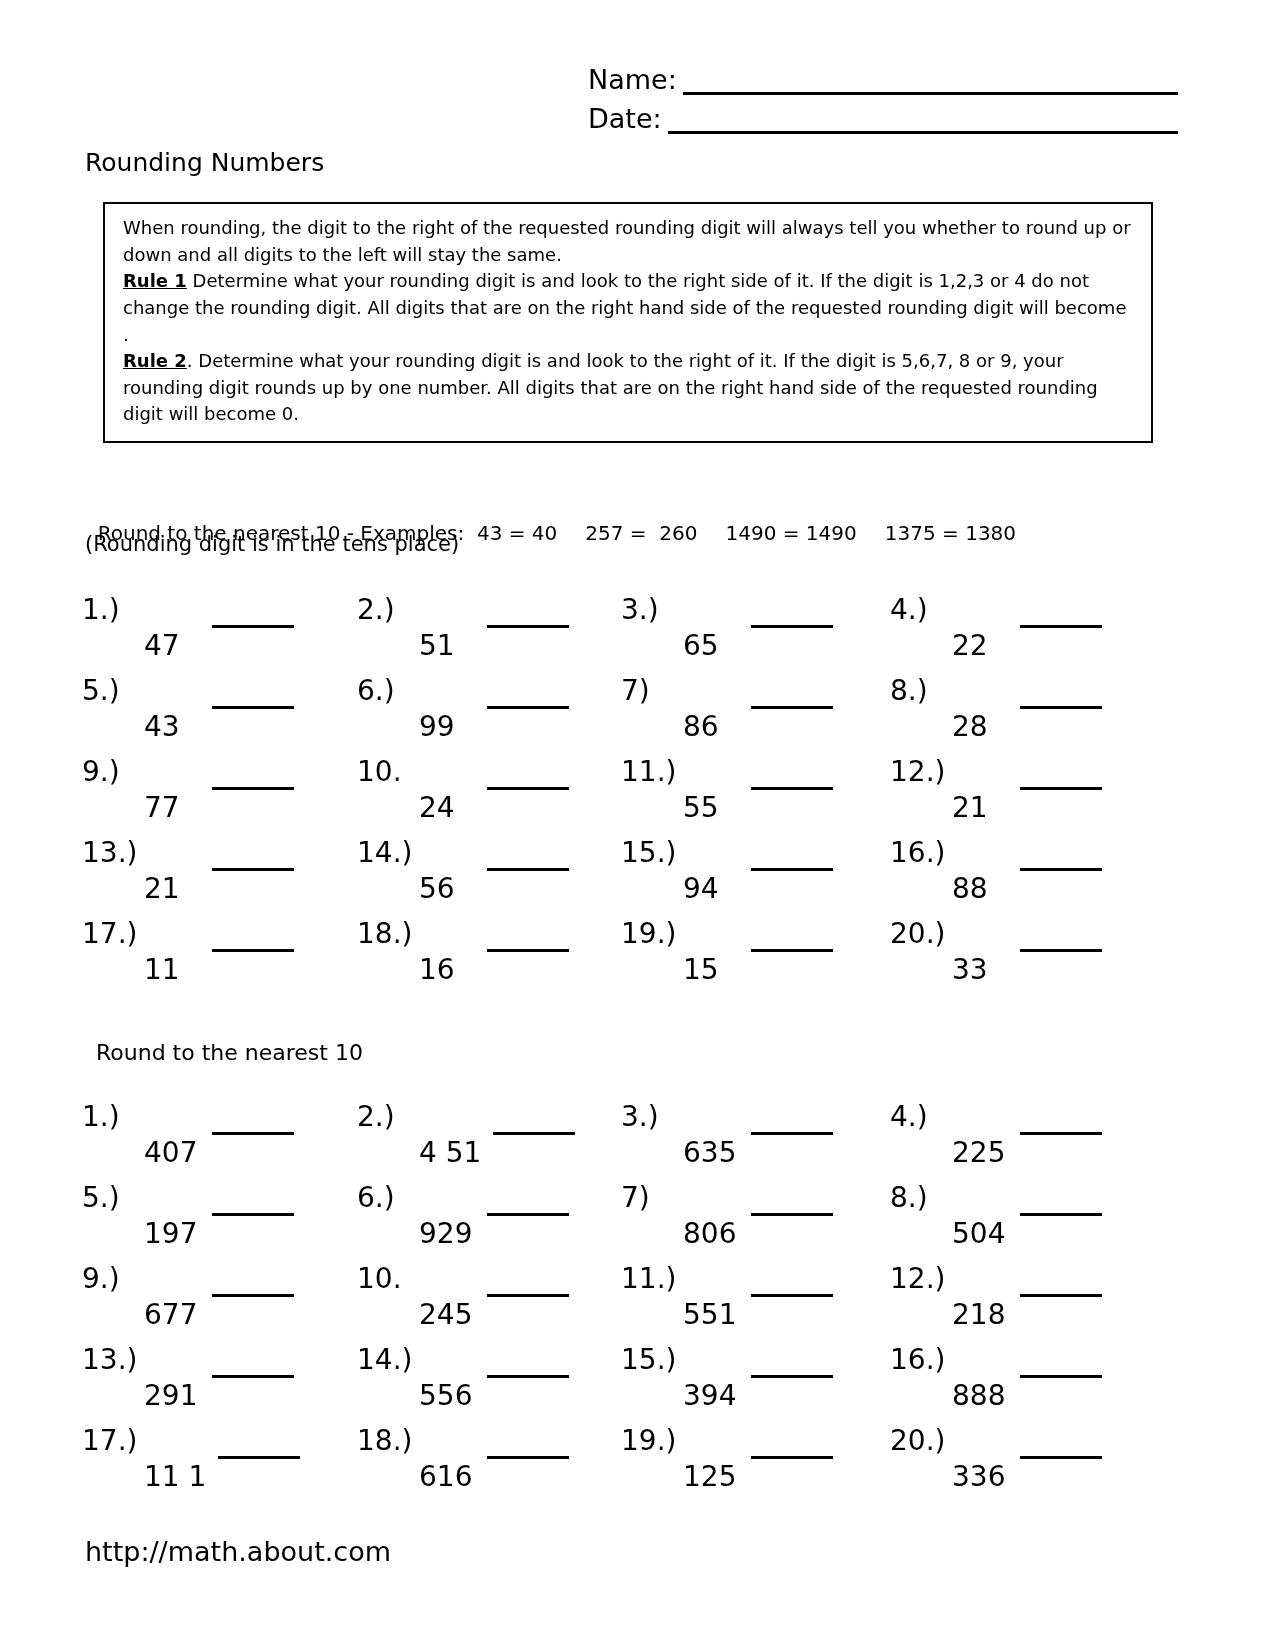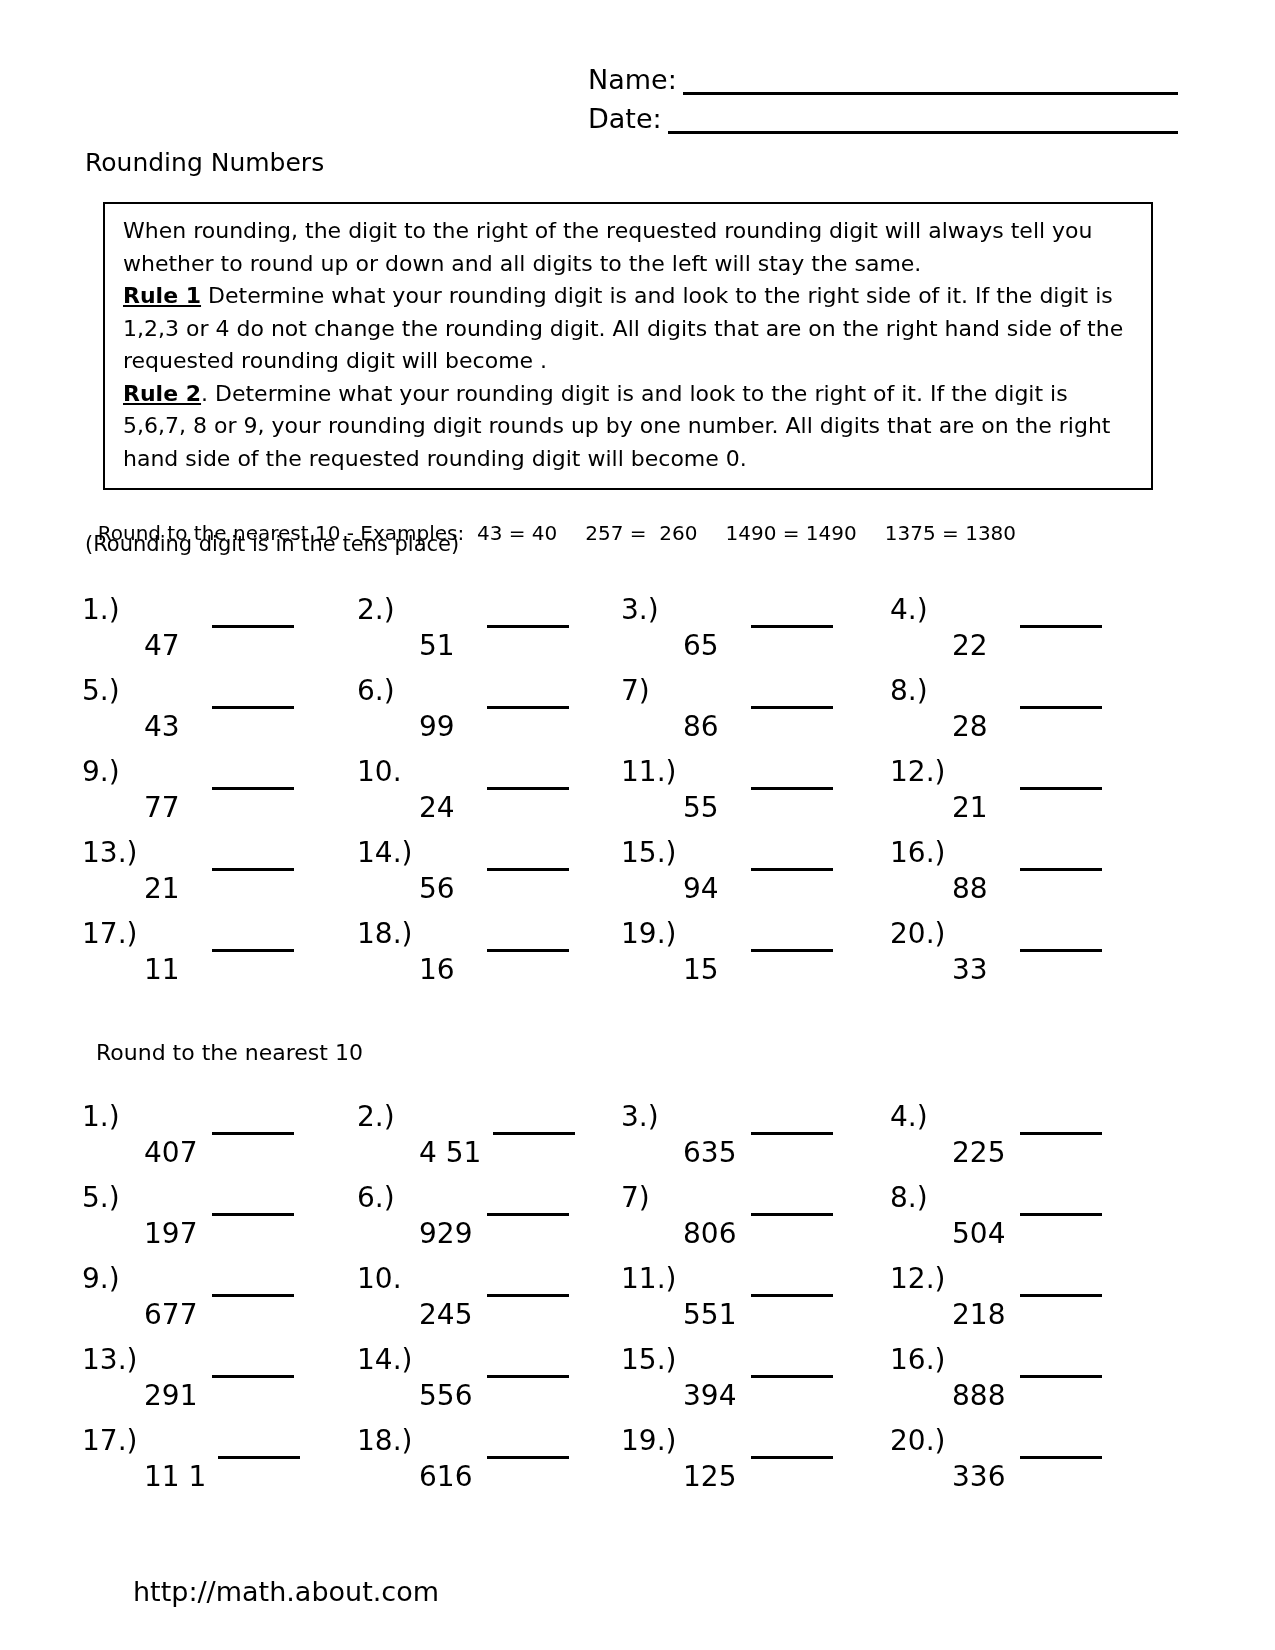--- a/index.html
+++ b/index.html
@@ -17,21 +17,21 @@
   .h-label { white-space: pre; }
   .h-blank { flex: 1; border-bottom: 3px solid #000; height: 30px; margin-left: 6px; }
 
   #page-title { position: absolute; left: 85px; top: 148px; font-size: 25px; }
 
   
   #rules-box {
     position: absolute; left: 103px; top: 202px; width: 1050px;
     box-sizing: border-box; border: 2px solid #000;
     padding: 11px 18px 13px 18px;
-    font-size: 22px; line-height: 1.48;
+    font-size: 18px; line-height: 1.48;
   }
   #rules-box p { margin: 0; }
   .rule-label { font-weight: bold; text-decoration: underline; }
 
   
   #examples-row { position: absolute; left: 85px; top: 497px; font-size: 20px; white-space: pre; }
   .ex-gap { display: inline-block; width: 28px; }
   #section1-note { position: absolute; left: 85px; top: 532px; font-size: 21px; }
 
   
@@ -46,21 +46,21 @@
   .p-label { min-width: 62px; white-space: pre; }
   .p-value { min-width: 56px; white-space: pre; margin-top: 36px; }
   .p-blank {
     display: inline-block; width: 82px; height: 28px;
     border-bottom: 3px solid #000; margin-left: 12px;
     position: relative; top: 4px;
   }
 
   #section2-heading { position: absolute; left: 96px; top: 1040px; font-size: 22px; }
 
-  #footer-url { position: absolute; left: 85px; top: 1576px; font-size: 27px; margin-left: 48px; }
+  #footer-url { position: absolute; left: 85px; top: 1536px; font-size: 27px; }
 </style>
 </head>
 <body>
 
 <div class="h-row" id="name-row">
   <span class="h-label">Name:</span>
   <span class="h-blank"></span>
 </div>
 
 <div class="h-row" id="date-row">

